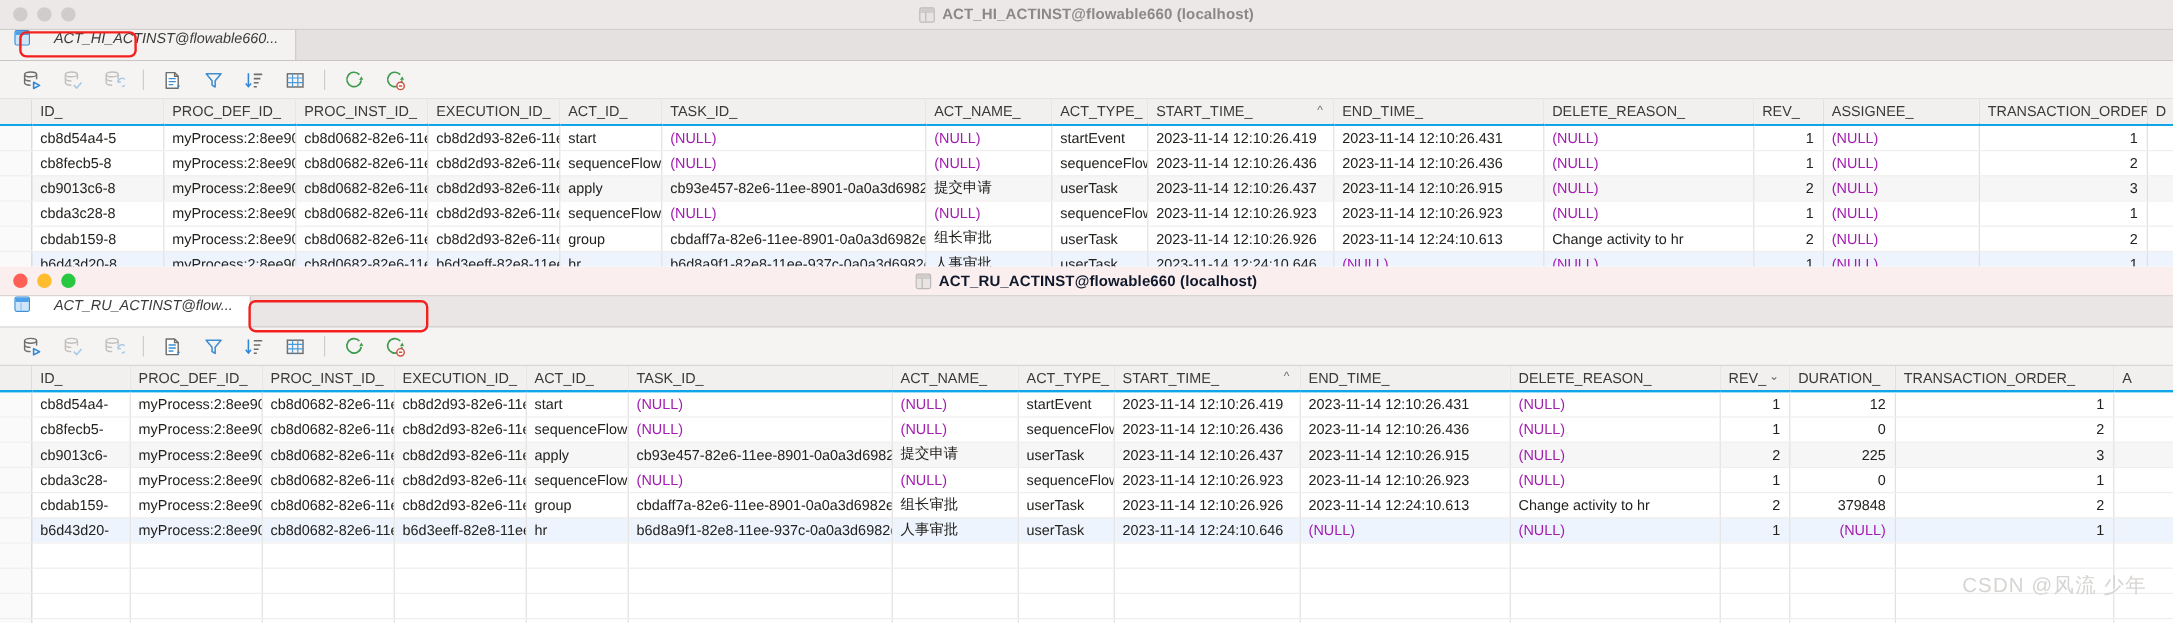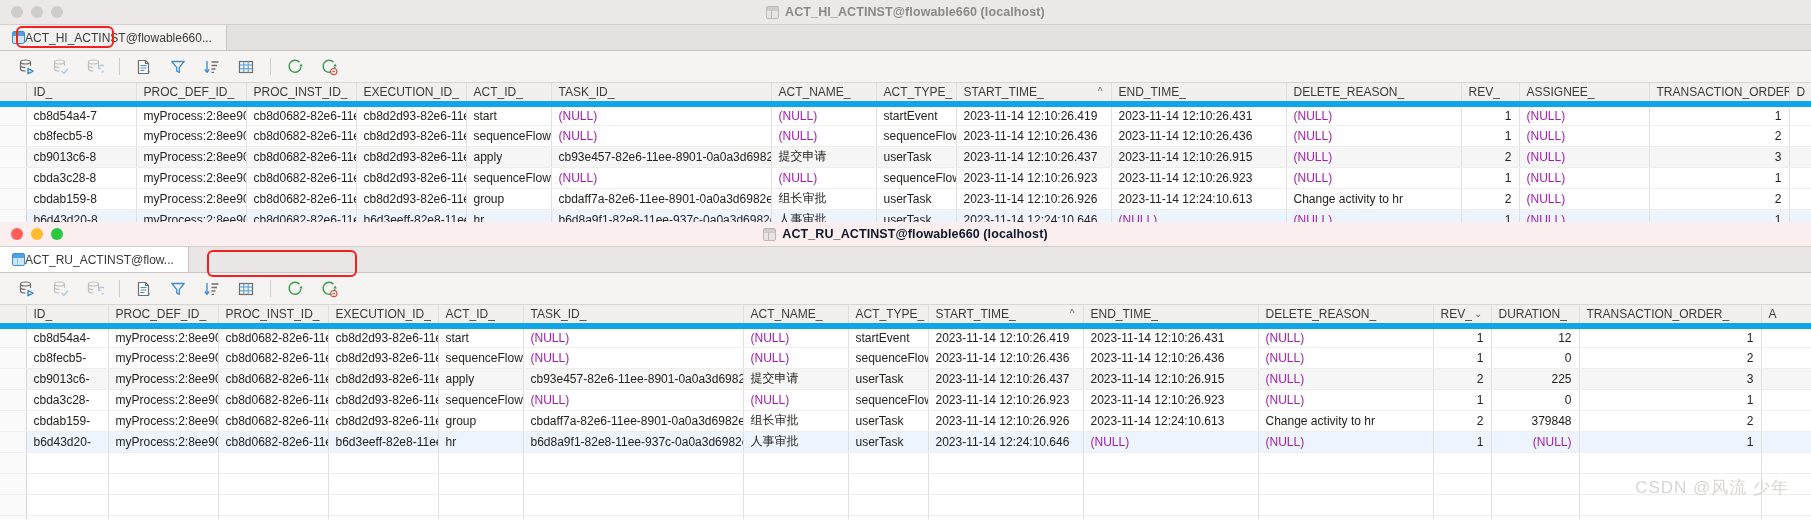--- a/index.html
+++ b/index.html
@@ -61,25 +61,26 @@
   .tblicon.blue i::after { background: #8fc4ef; }
 
   
   .tabbar {
     height: 26px; display: flex; align-items: stretch;
     border-bottom: 1px solid #c8c5c4;
   }
   .tabbar.inactive { background: #e4e1e0; }
   .tabbar.active   { background: #e9e6e5; }
   .tab {
-    display: flex; align-items: center; gap: 0;
+    display: flex; gap: 20px;
     padding: 0 14px 0 12px;
     font-size: 12px; color: #5c5a59;
     border-right: 1px solid #c8c5c4;
     position: relative;
+    font-style: italic;
   }
   .tab.selected { background: #f4f2f1; color: #3c3a39; }
   .tab.selected.on-active { background: #ffffff; }
   .tabbar .filler { flex: 1; }
 
   
   .redbox {
     position: absolute; border: 2.5px solid #f42020; border-radius: 6px;
     pointer-events: none; z-index: 40;
   }
@@ -106,21 +107,21 @@
     border-right: 1px solid #e2e0df;
     white-space: nowrap; overflow: hidden;
     text-align: left;
     font-weight: normal;
   }
   table.grid thead th {
     height: 21px;
     background: #f2f0ef;
     color: #3b3a39;
     font-size: 12px;
-    border-bottom: 6px solid #0ea5e9;
+    border-bottom: 2px solid #0ea5e9;
     position: relative;
     margin-left: 39px;
   }
   table.grid thead th.rowhdr, table.grid tbody td.rowhdr {
     background: #f2f0ef; border-right: 1px solid #d6d3d2;
   }
   table.grid tbody td.rowhdr { background: #fbfafa; }
   table.grid tbody tr { height: 21px; }
   table.grid tbody td { height: 21px; color: #23221f; border-bottom: 1px solid #f0eeed; }
   tr.alt td { background: #f7f6f6; }
@@ -284,21 +285,21 @@
             <th>DELETE_REASON_</th>
             <th>REV_</th>
             <th>ASSIGNEE_</th>
             <th>TRANSACTION_ORDER_</th>
             <th>D</th>
           </tr>
         </thead>
         <tbody>
             <tr>
               <td class="rowhdr"></td>
-              <td><span>cb8d54a4-7</span></td>
+              <td><span>cb8d54a4-5</span></td>
               <td><span>myProcess:2:8ee90</span></td>
               <td><span>cb8d0682-82e6-11e</span></td>
               <td><span>cb8d2d93-82e6-11ee</span></td>
               <td><span>start</span></td>
               <td><span class="null">(NULL)</span></td>
               <td><span class="null">(NULL)</span></td>
               <td><span>startEvent</span></td>
               <td><span>2023-11-14 12:10:26.419</span></td>
               <td><span>2023-11-14 12:10:26.431</span></td>
               <td><span class="null">(NULL)</span></td>

